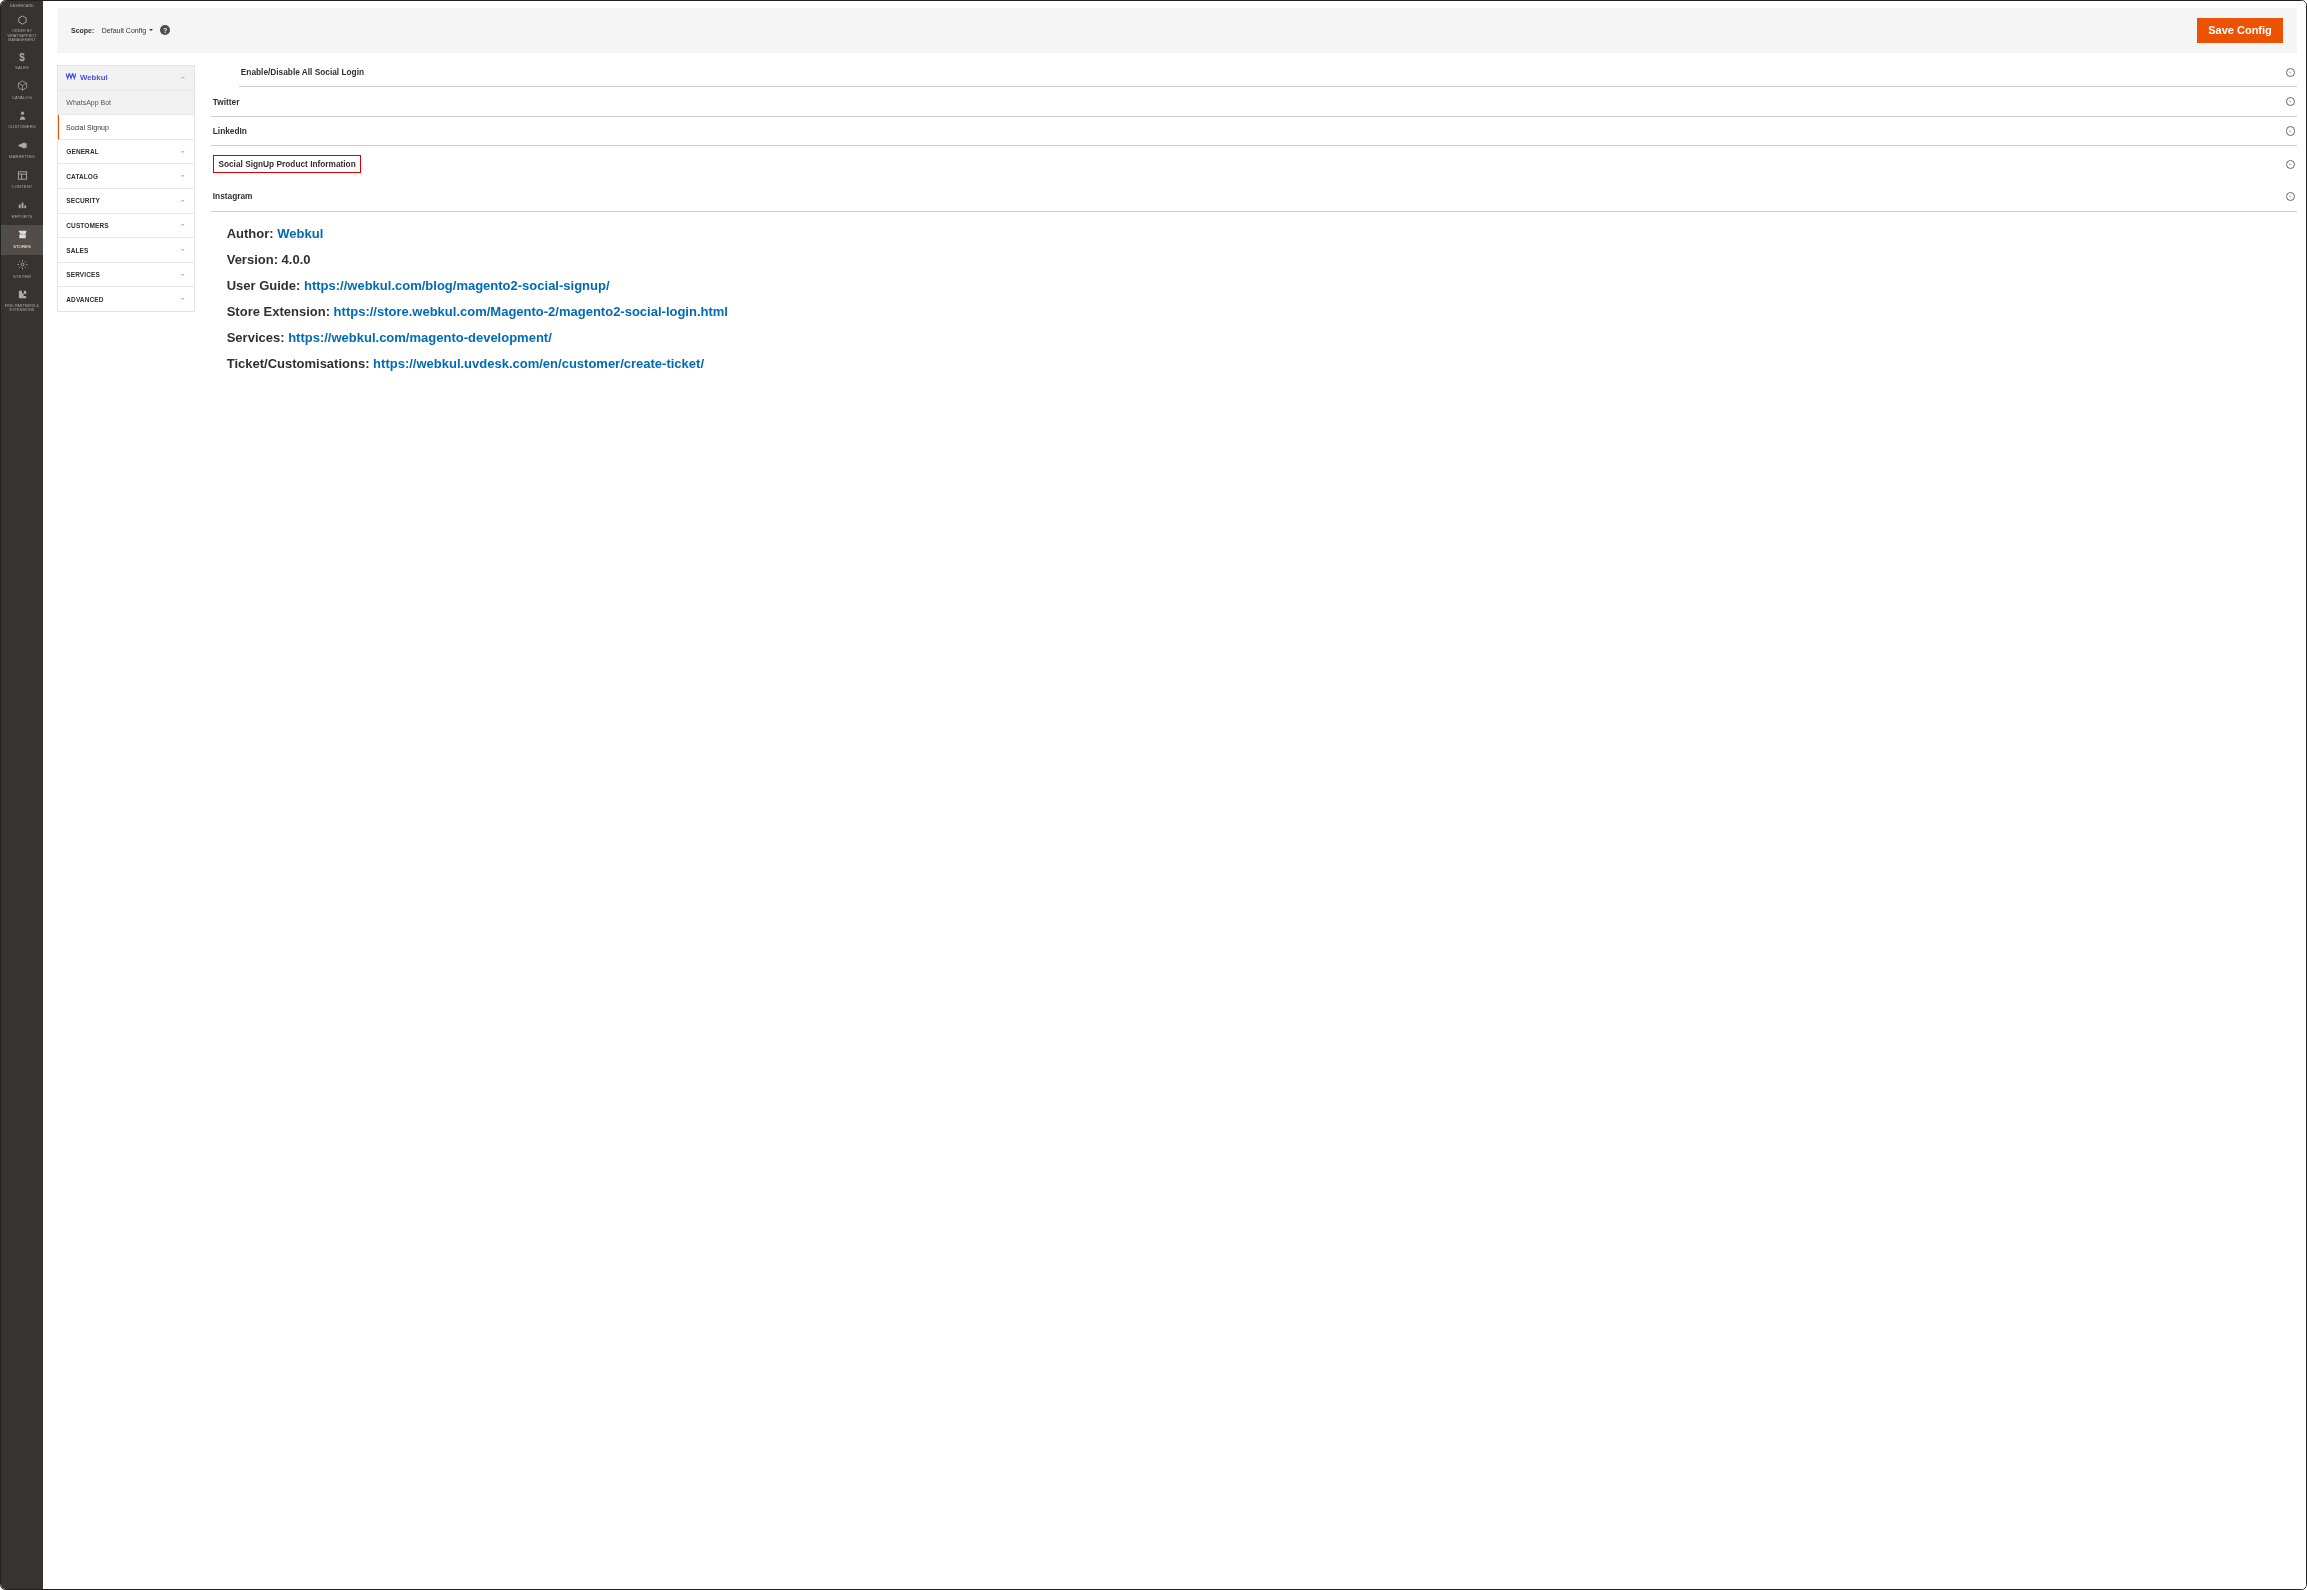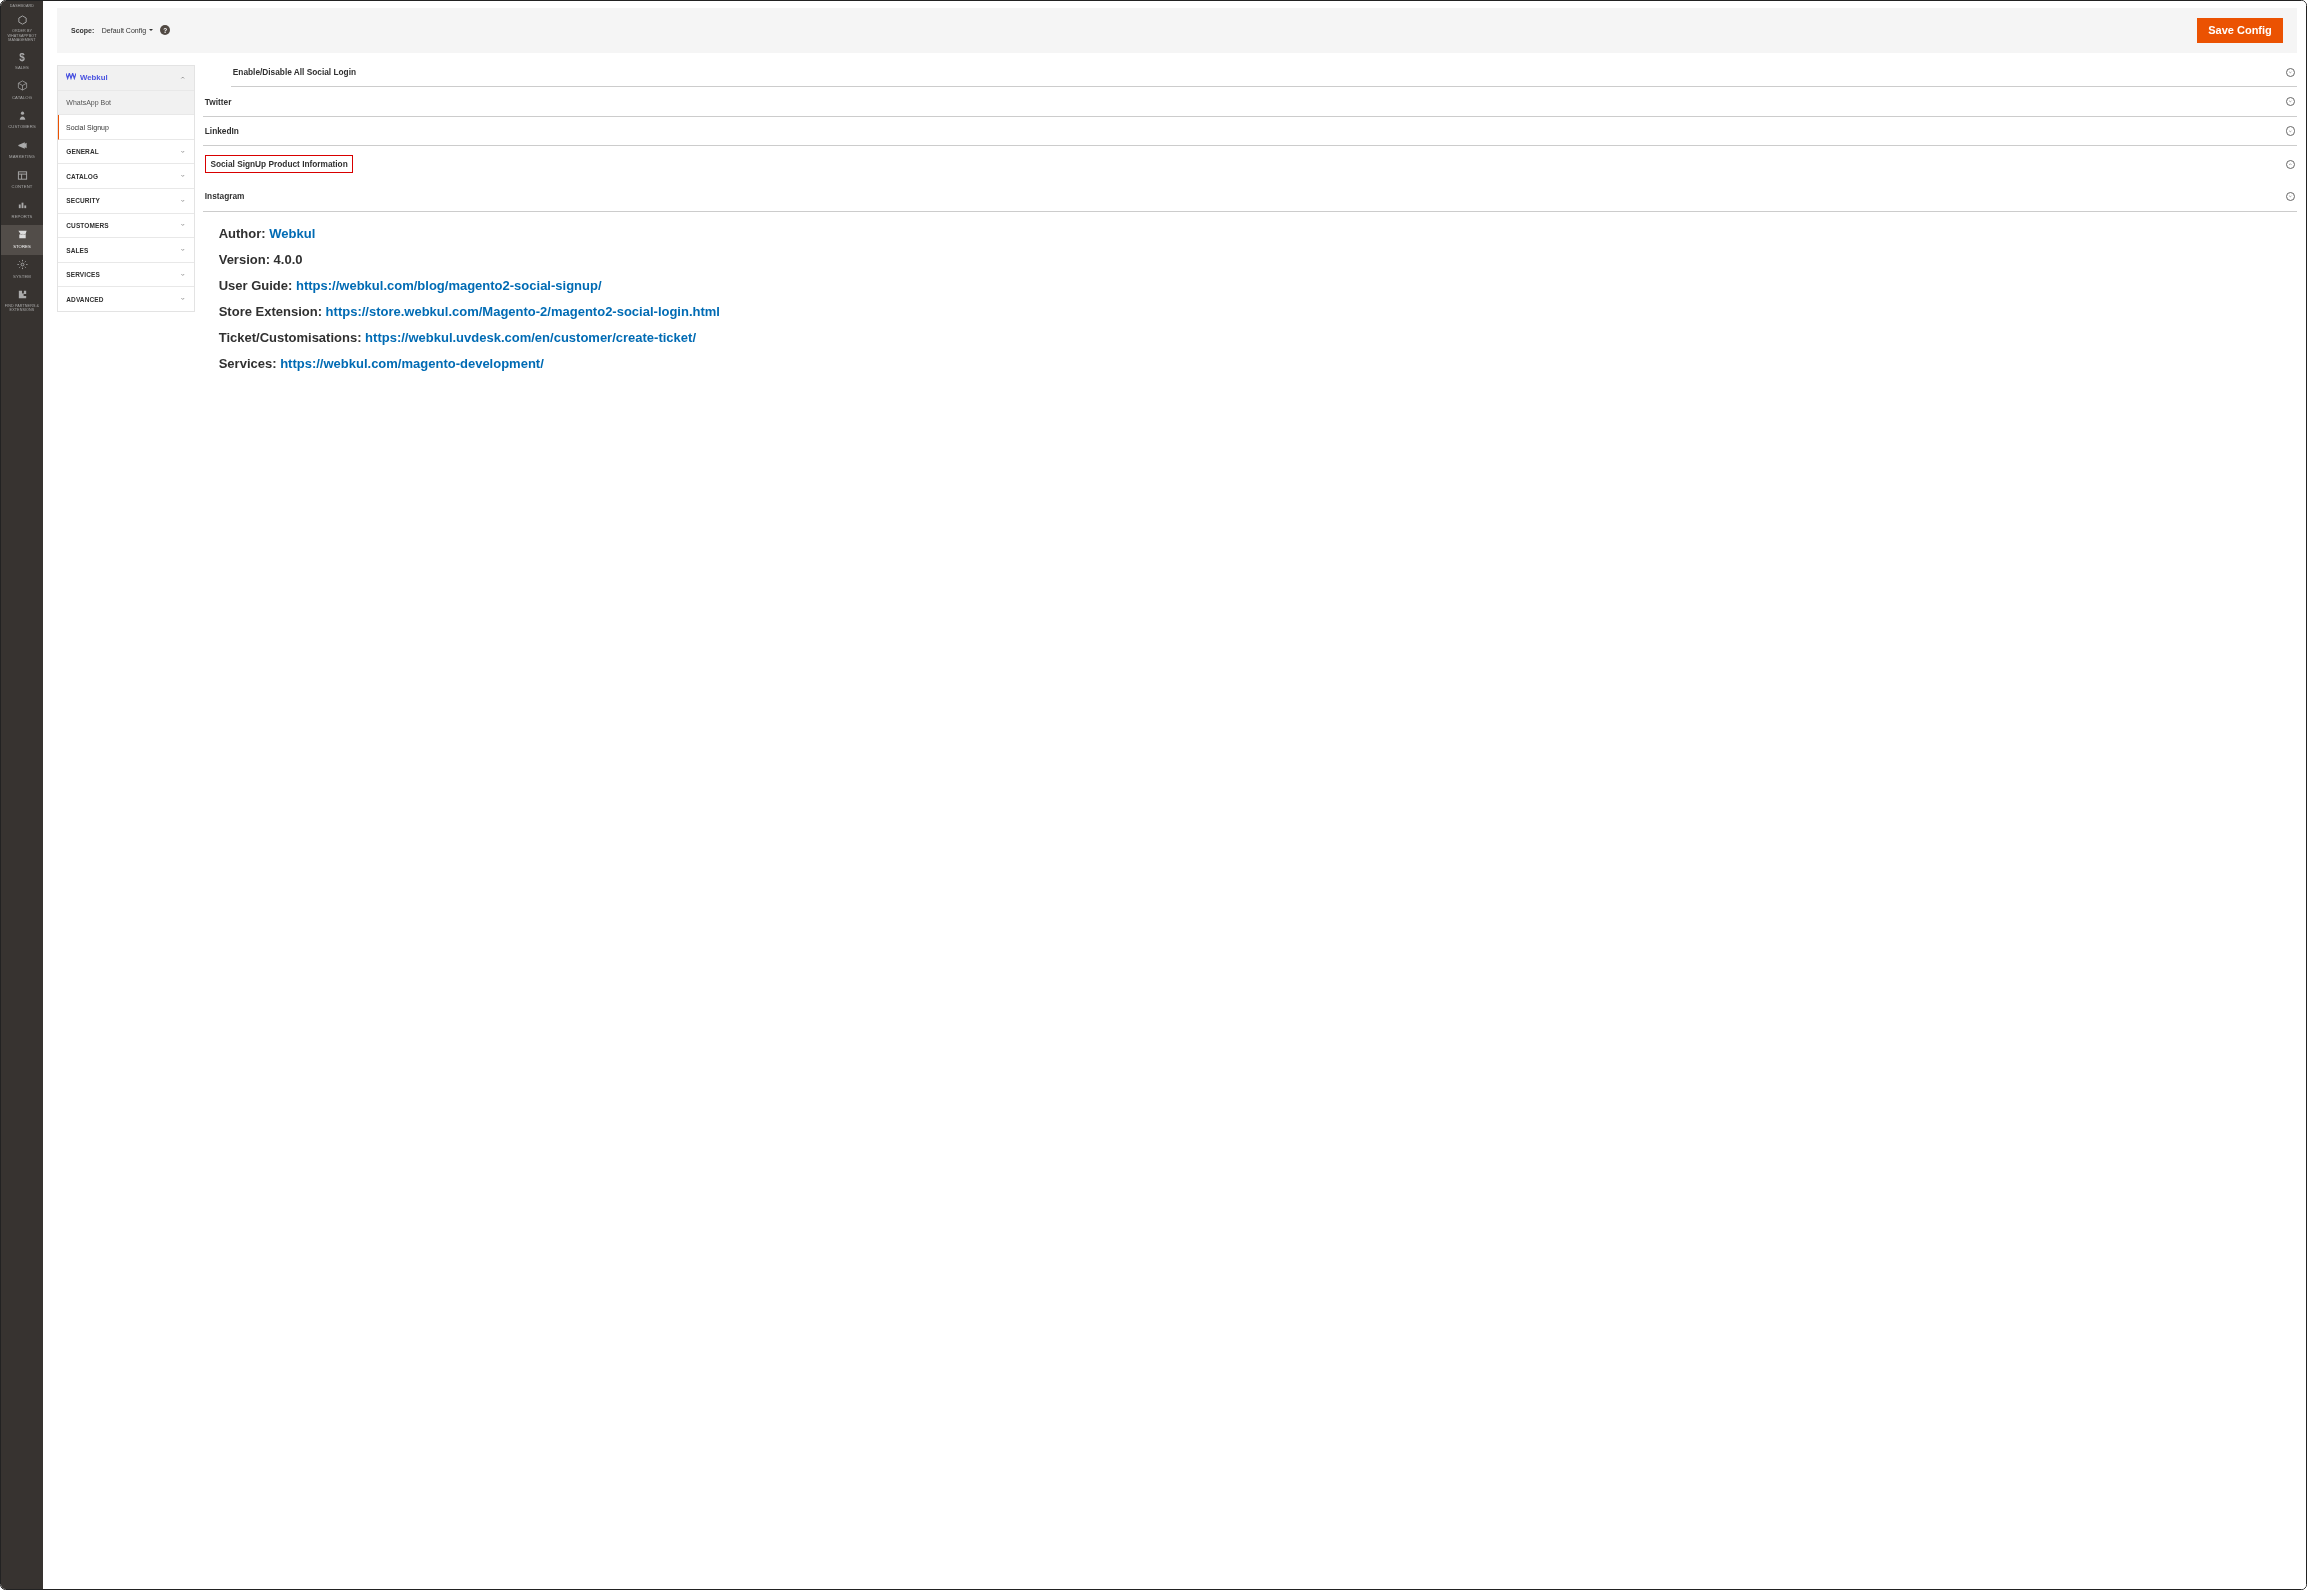--- a/index.html
+++ b/index.html
@@ -19,21 +19,21 @@
 
 
 .scope-bar { background: #f5f5f5; padding: 10px 14px; display: flex; align-items: center; gap: 7.4px; margin: 6.5px 9.2px 0 14px; }
 .scope-bar .scope-label { font-weight: 700; font-size: 7px; }
 .scope-bar .scope-select { font-size: 7px; color: #333; display: flex; align-items: center; gap: 2.8px; cursor: pointer; }
 .scope-bar .help { width: 10px; height: 10px; border-radius: 50%; background: #514943; color: #fff; display: flex; align-items: center; justify-content: center; font-size: 6.5px; font-weight: 700; cursor: pointer; }
 .scope-bar .spacer { flex: 1; }
 .scope-bar .save { background: #eb5202; color: #fff; border: none; padding: 6.5px 11px; font-size: 11px; font-weight: 600; cursor: pointer; }
 
 
-.content { display: flex; gap: 8px; padding: 12px 9.2px 9.2px 14px; align-items: flex-start; }
+.content { display: flex; gap: 16px; padding: 12px 9.2px 9.2px 14px; align-items: flex-start; }
 
 
 .config-tabs { width: 138px; border: 0.5px solid #e3e3e3; background: #fff; }
 .config-tabs .section-head { background: #f1f1f1; padding: 7.4px 8.3px; display: flex; align-items: center; justify-content: space-between; border-bottom: 0.5px solid #e8e8e8; }
 .config-tabs .section-head.webkul { font-weight: 700; color: #4a53e0; font-size: 7.8px; }
 .config-tabs .section-head.webkul .brand { display: flex; align-items: center; gap: 3.7px; }
 .config-tabs .section-head .chev { font-size: 6.5px; color: #555; }
 .config-tabs .sub-link { padding: 8.3px 8.3px; border-bottom: 0.5px solid #e8e8e8; background: #f1f1f1; cursor: pointer; font-size: 7px; color: #555; }
 .config-tabs .sub-link.active { background: #fff; border-left: 1.4px solid #eb5202; padding-left: 7px; color: #333; font-weight: 400; }
 .config-tabs .group { padding: 8.3px 8.3px; border-bottom: 0.5px solid #e8e8e8; display: flex; align-items: center; justify-content: space-between; cursor: pointer; font-weight: 700; font-size: 6.5px; color: #303030; text-transform: uppercase; letter-spacing: 0.1px; }
@@ -237,19 +237,19 @@
               <path d="M6 9l6 6 6-6" fill="none" stroke="#666" stroke-width="3"></path>
             </svg>
           </span>
       </div>
 
       <div class="info">
         <div><span class="row-label">Author:</span> <a href="#">Webkul</a></div>
         <div><span class="row-label">Version:</span> <span>4.0.0</span></div>
         <div><span class="row-label">User Guide:</span> <a href="#">https://webkul.com/blog/magento2-social-signup/</a></div>
         <div><span class="row-label">Store Extension:</span> <a href="#">https://store.webkul.com/Magento-2/magento2-social-login.html</a></div>
+        <div><span class="row-label">Services:</span> <a href="#">https://webkul.com/magento-development/</a></div>
         <div><span class="row-label">Ticket/Customisations:</span> <a href="#">https://webkul.uvdesk.com/en/customer/create-ticket/</a></div>
-        <div><span class="row-label">Services:</span> <a href="#">https://webkul.com/magento-development/</a></div>
       </div>
     </section>
   </div>
 </div>
 
 
 </body></html>

